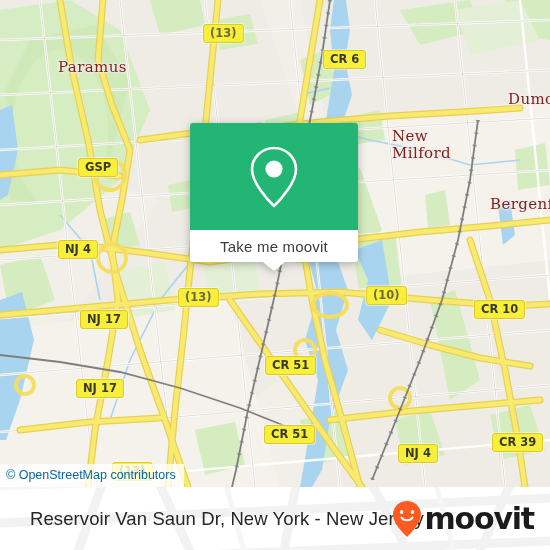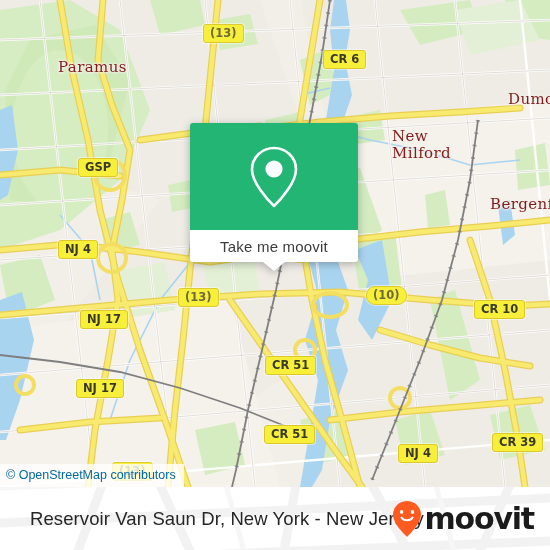--- a/index.html
+++ b/index.html
@@ -281,21 +281,21 @@
     <div class="place-label" style="left:508px;top:91px;">Dumont</div>
     <div class="place-label two" style="left:392px;top:128px;">New</div>
     <div class="place-label two" style="left:360px;top:145px;margin-left:32px;">Milford</div>
     <div class="place-label" style="left:490px;top:196px;">Bergenfield</div>
 
     <div class="shield lite" style="left:203px;top:24px;">(13)</div>
     <div class="shield" style="left:323px;top:50px;">CR 6</div>
     <div class="shield" style="left:78px;top:158px;">GSP</div>
     <div class="shield" style="left:58px;top:240px;">NJ 4</div>
     <div class="shield lite" style="left:178px;top:288px;">(13)</div>
-    <div class="shield lite" style="left:366px;top:286px;border-radius:9px;">(10)</div>
+    <div class="shield lite" style="left:366px;top:286px;">(10)</div>
     <div class="shield" style="left:474px;top:300px;text-align:right;">CR 10</div>
     <div class="shield" style="left:80px;top:310px;">NJ 17</div>
     <div class="shield" style="left:265px;top:356px;">CR 51</div>
     <div class="shield" style="left:76px;top:379px;">NJ 17</div>
     <div class="shield" style="left:264px;top:425px;">CR 51</div>
     <div class="shield" style="left:398px;top:444px;">NJ 4</div>
     <div class="shield" style="left:492px;top:433px;">CR 39</div>
     <div class="shield lite" style="left:112px;top:462px;">(13)</div>
 
     <div id="attrib">© OpenStreetMap contributors</div>

